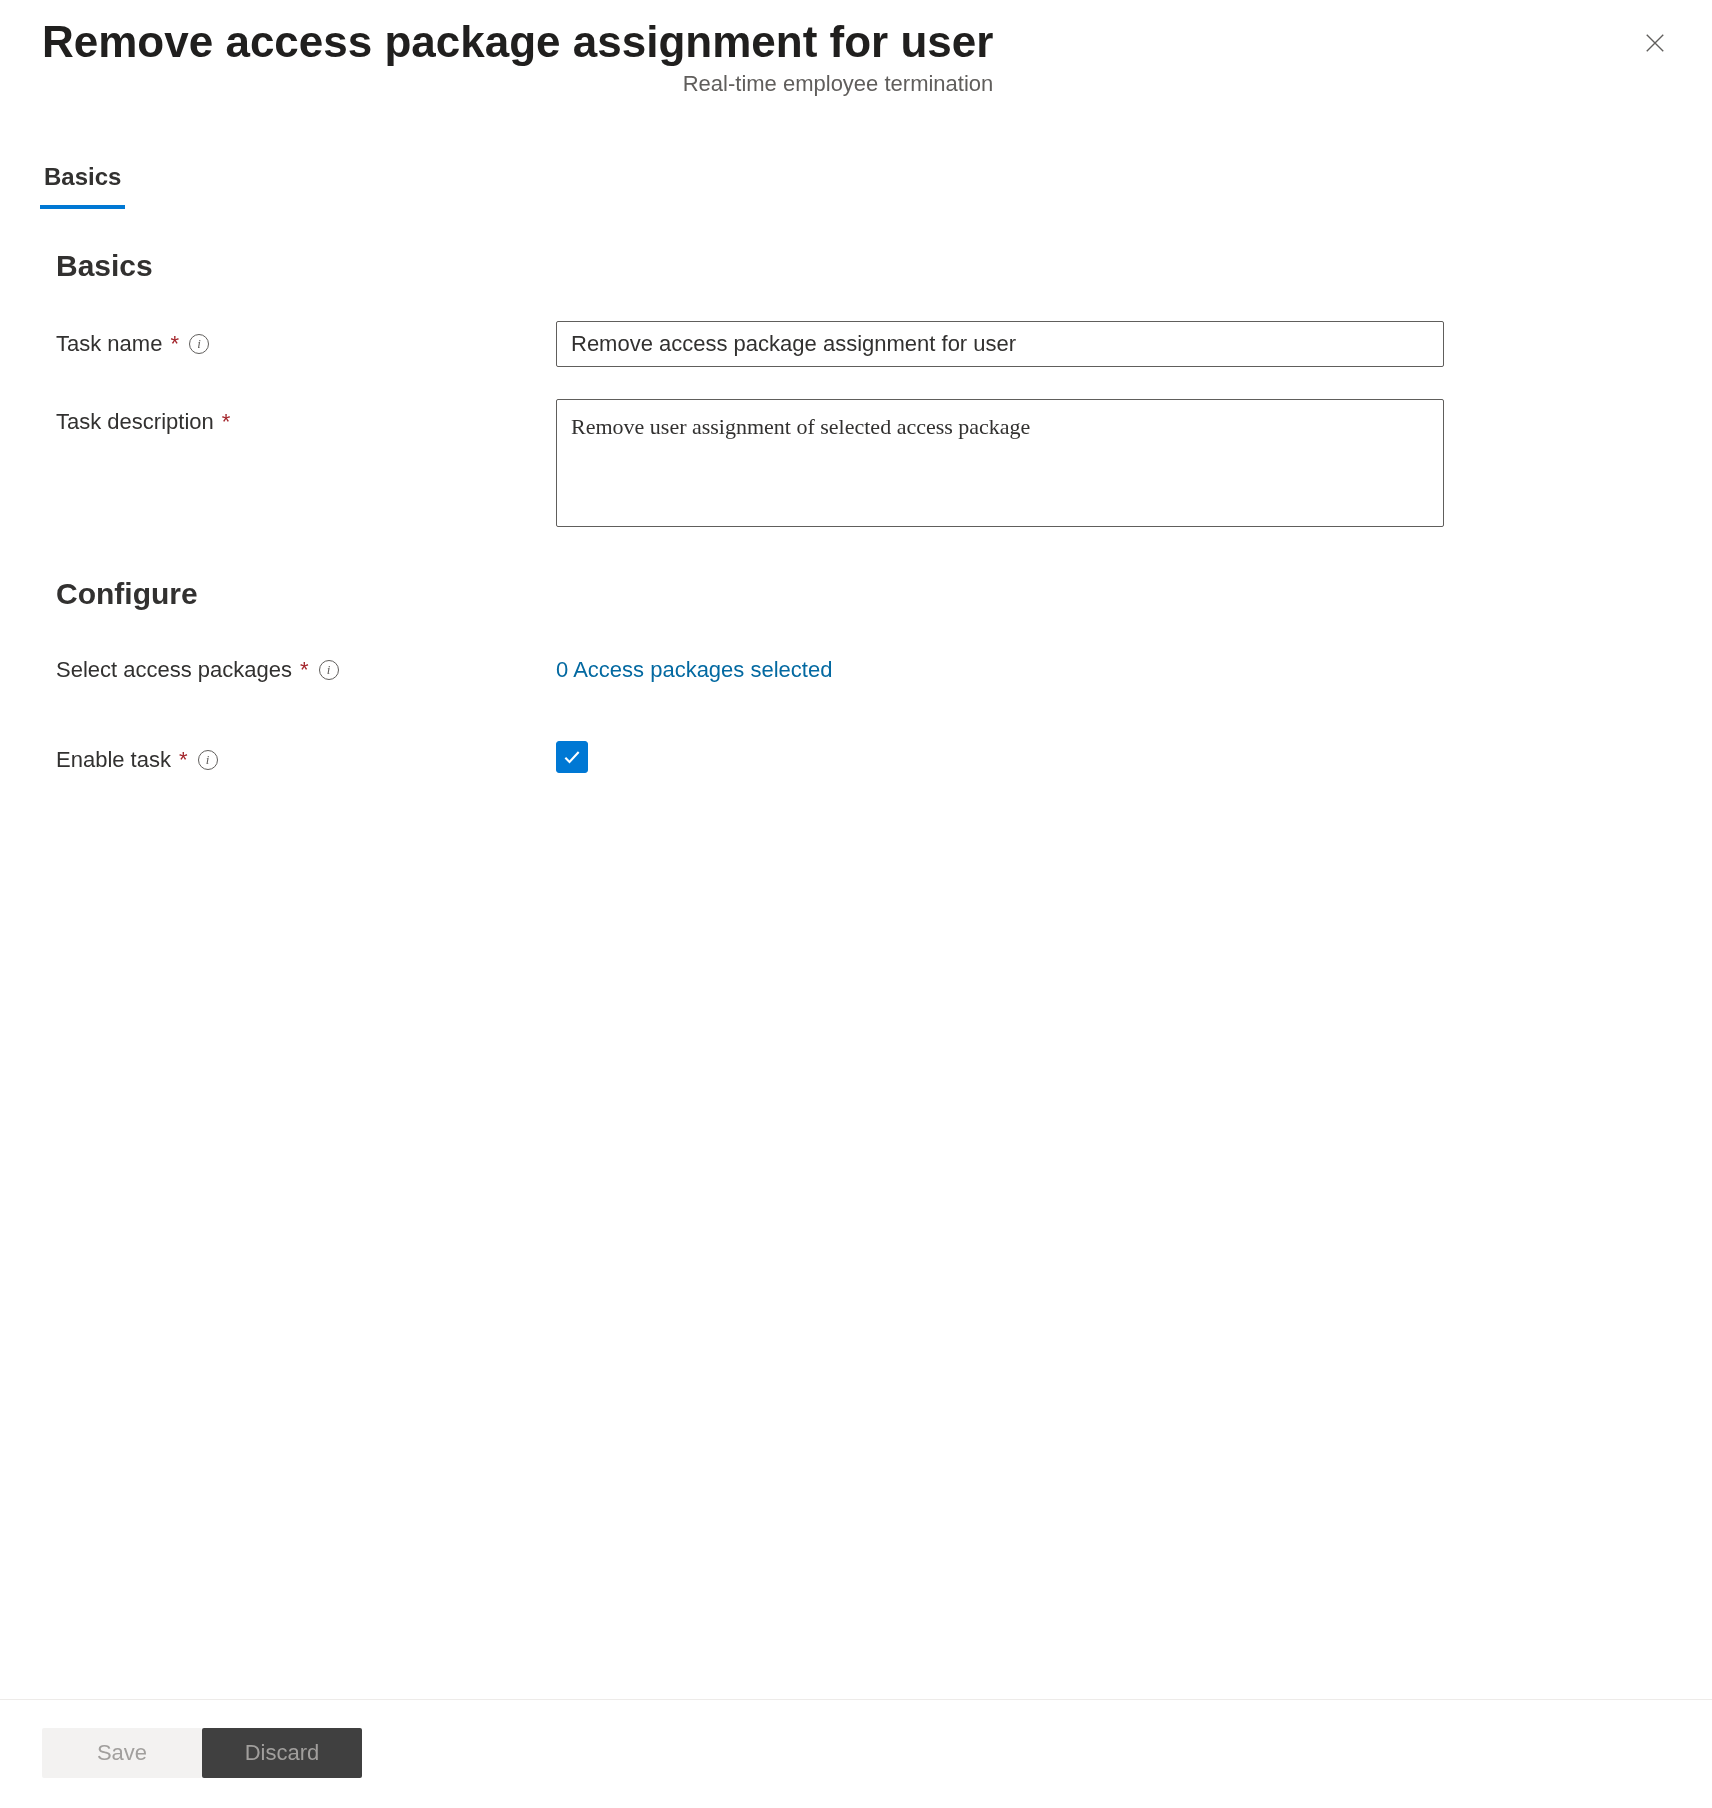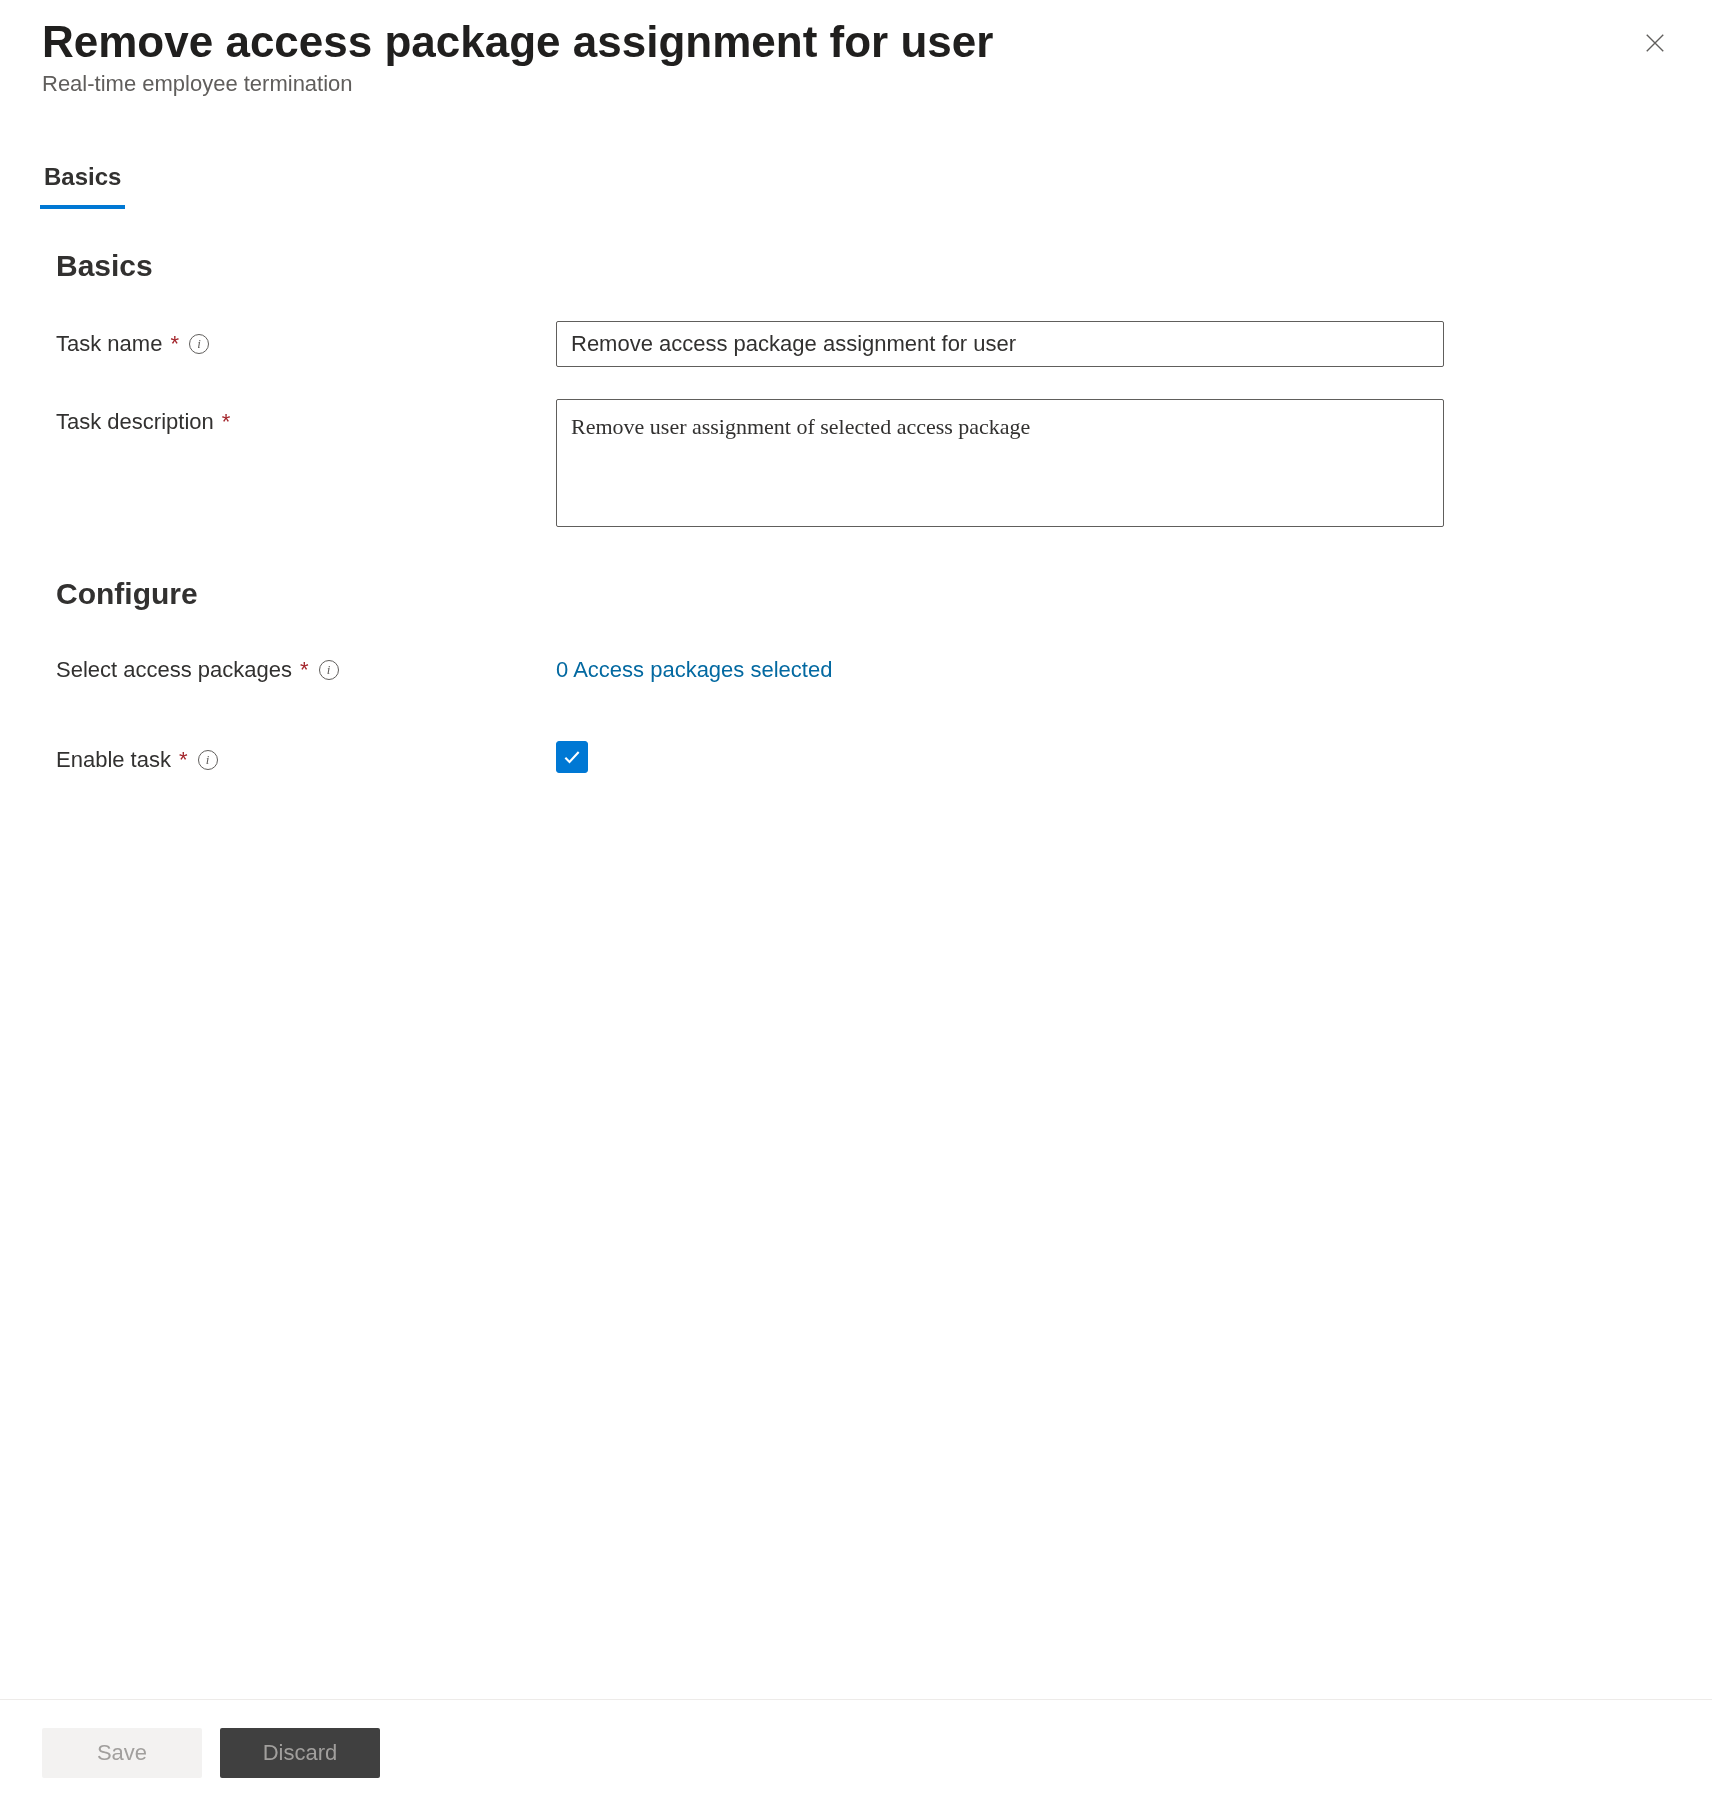--- a/index.html
+++ b/index.html
@@ -34,20 +34,21 @@
       font-weight: 600;
       color: #201f1e;
       line-height: 1.2;
       margin-bottom: 2px;
     }
     .page-subtitle {
       font-size: 22px;
       color: #605e5c;
       font-weight: 400;
       margin-top: 0;
+      text-align: center;
     }
     .close-btn {
       background: none;
       border: none;
       cursor: pointer;
       padding: 10px;
       margin-top: 6px;
       margin-right: -6px;
       color: #605e5c;
       display: flex;
@@ -190,21 +191,20 @@
       fill: none;
       display: none;
     }
     .checkbox.checked svg {
       display: block;
     }
     .footer {
       border-top: 1px solid #edebe9;
       padding: 28px 0 30px 0;
       display: flex;
-      gap: 18px;
       background: #fff;
       margin-left: -42px;
       margin-right: -42px;
       padding-left: 42px;
     }
     .btn {
       height: 50px;
       min-width: 160px;
       padding: 0 24px;
       border: none;

